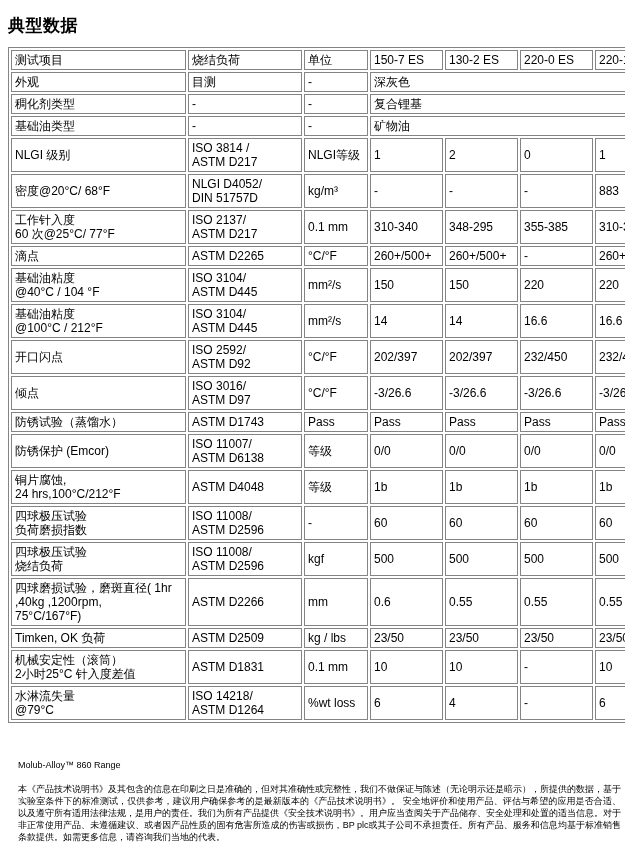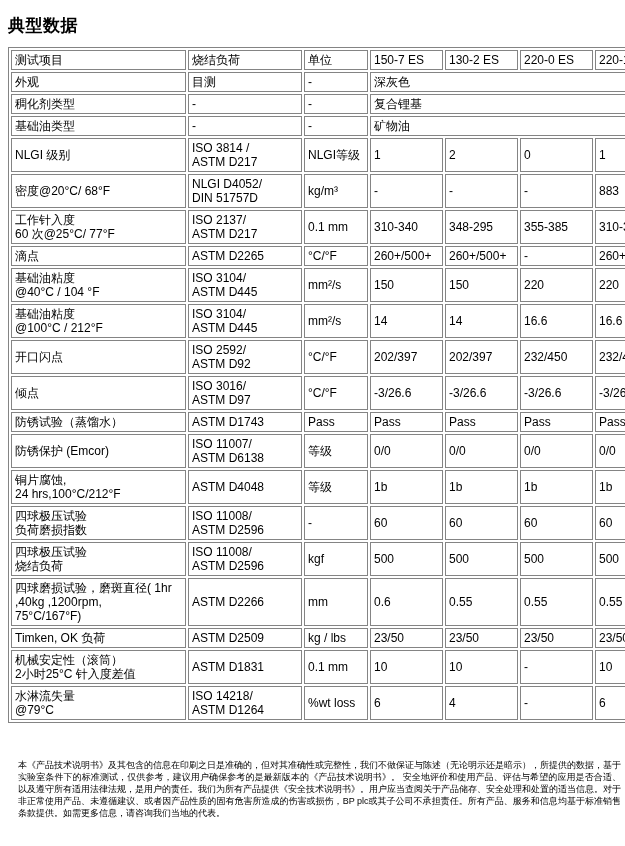--- a/index.html
+++ b/index.html
@@ -282,17 +282,18 @@
             <td>%wt loss</td>
             <td>6</td>
             <td>4</td>
             <td>-</td>
             <td>6</td>
           </tr>
         </tbody>
     </table>
 
     <div class="footer">
+      <div class="footer-line">Molub-Alloy™ 860 Range</div>
       <div class="disclaimer">本《产品技术说明书》及其包含的信息在印刷之日是准确的，但对其准确性或完整性，我们不做保证与陈述（无论明示还是暗示），所提供的数据，基于实验室条件下的标准测试，仅供参考，建议用户确保参考的是最新版本的《产品技术说明书》。 安全地评价和使用产品、评估与希望的应用是否合适、以及遵守所有适用法律法规，是用户的责任。我们为所有产品提供《安全技术说明书》。用户应当查阅关于产品储存、安全处理和处置的适当信息。对于非正常使用产品、未遵循建议、或者因产品性质的固有危害所造成的伤害或损伤，BP plc或其子公司不承担责任。所有产品、服务和信息均基于标准销售条款提供。如需更多信息，请咨询我们当地的代表。</div>
     </div>
 
   </div>
 </div>
 
 </body></html>

